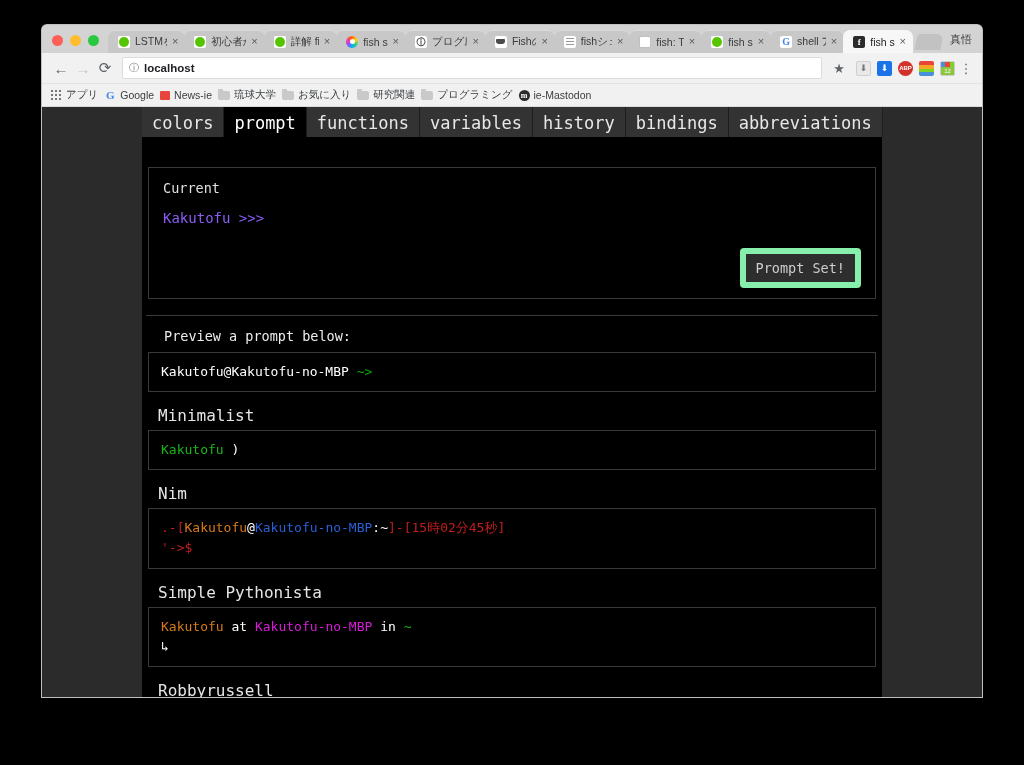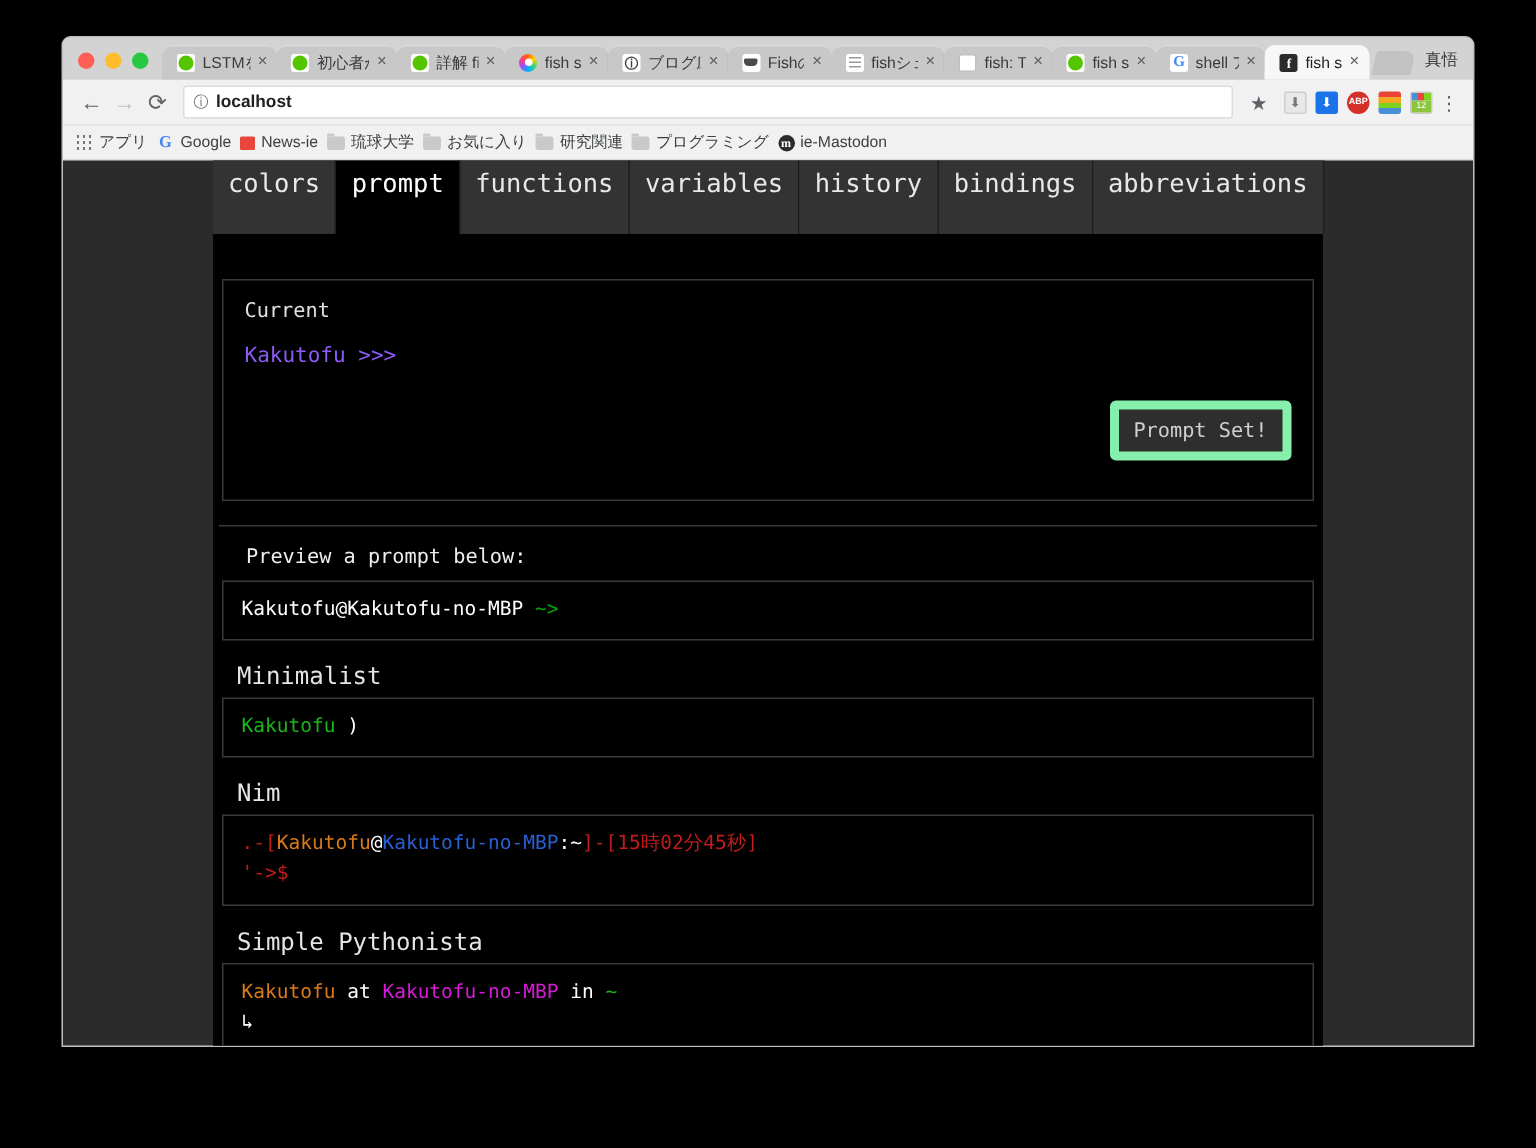--- a/index.html
+++ b/index.html
@@ -137,27 +137,27 @@
 
   
   .viewport { position: relative; height: 592px; background: #2b2b2b; overflow: hidden; }
   .page { position: absolute; left: 100px; top: 0; width: 740px; background: #000; min-height: 592px; }
 
   
   .navtabs { display: flex; background: #2b2b2b; }
   .navtab {
     font-family: "DejaVu Sans Mono", monospace;
     font-size: 17px; color: #e8e8e8; background: #333;
-    padding: 6px 10px 23px; border-right: 1px solid #1d1d1d; white-space: nowrap;
+    padding: 6px 10px 4px; border-right: 1px solid #1d1d1d; white-space: nowrap;
   }
   .navtab.active { background: #000; color: #fff; }
 
   .content { padding: 0 4px 10px; background: #000; }
 
-  .panel { border: 1px solid #3a3a3a; margin: 30px 2px 0; padding: 12px 14px 26px;
+  .panel { border: 1px solid #3a3a3a; margin: 30px 2px 0; padding: 12px 14px 10px;
            font-family: "DejaVu Sans Mono", monospace; position: relative; }
   .panel-title { font-size: 13.5px; color: #e0e0e0; margin-bottom: 14px; }
   .cur-prompt { font-size: 14px; color: #8b5cf6; }
   .btnrow { display: flex; justify-content: flex-end; margin-top: 22px; }
   .prompt-set-btn {
     font-family: "DejaVu Sans Mono", monospace; font-size: 13.5px; color: #cfcfcf;
     background: #2e2e2e; border: 6px solid #86efac; border-radius: 4px; padding: 6px 10px; text-align: right;
   }
 
   .preview-label {

